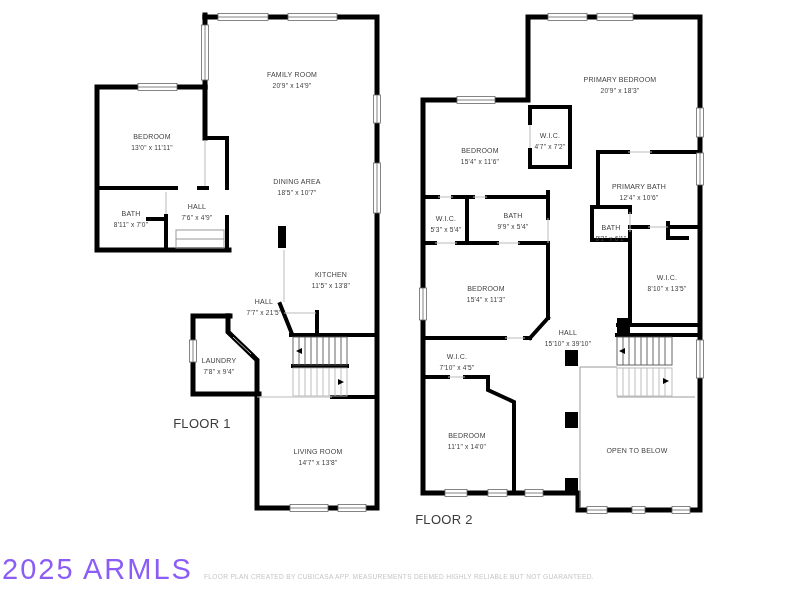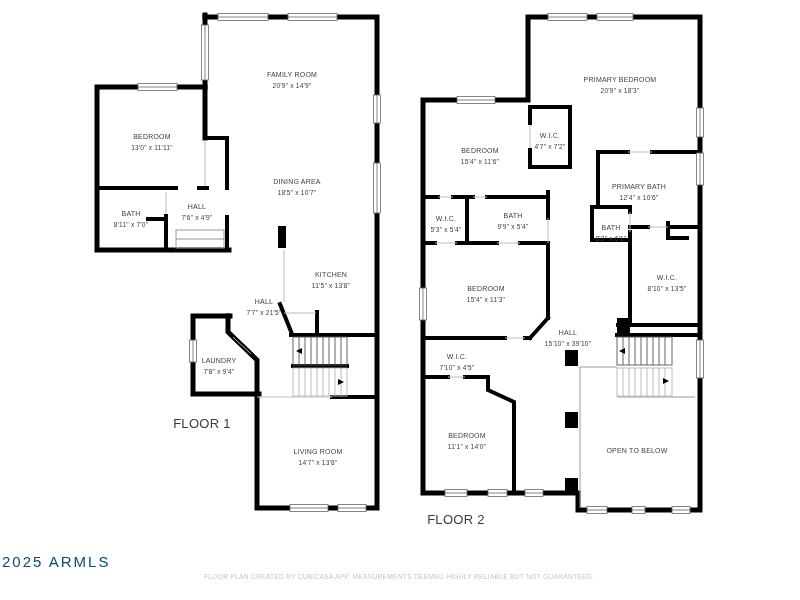--- a/index.html
+++ b/index.html
@@ -12,21 +12,21 @@
     position:absolute;transform:translate(-50%,-50%);text-align:center;
     color:#3c3c3c;white-space:nowrap;line-height:1.5;letter-spacing:.2px;
   }
   .room-label .nm{font-size:7px;}
   .room-label .dm{font-size:6.6px;}
   .floor-label{
     position:absolute;transform:translate(-50%,-50%);font-size:13px;color:#3c3c3c;
     letter-spacing:.3px;white-space:nowrap;
   }
   .watermark{
-    position:absolute;left:2px;top:553px;font-size:15px;color:#0c4a6e;
+    position:absolute;left:2px;top:553px;font-size:29px;color:#8b5cf6;
     letter-spacing:2px;white-space:nowrap;font-weight:400;
   }
   .disclaimer{
     position:absolute;left:399px;top:576px;transform:translate(-50%,-50%);
     font-size:6.6px;color:#c5c5c5;letter-spacing:.3px;white-space:nowrap;
   }
 </style>
 </head>
 <body>
 
@@ -261,18 +261,18 @@
     <div class="nm">W.I.C.</div>
     <div class="dm">7'10" x 4'5"</div>
   </div>
   <div class="room-label" style="left:467px;top:441px">
     <div class="nm">BEDROOM</div>
     <div class="dm">11'1" x 14'0"</div>
   </div>
   <div class="room-label" style="left:637px;top:451px">
     <div class="nm">OPEN TO BELOW</div>
   </div>
-  <div class="floor-label" style="left:456px;top:519px">FLOOR 2</div>
+  <div class="floor-label" style="left:444px;top:519px">FLOOR 2</div>
 
   <div class="watermark">2025 ARMLS</div>
   <div class="disclaimer">FLOOR PLAN CREATED BY CUBICASA APP. MEASUREMENTS DEEMED HIGHLY RELIABLE BUT NOT GUARANTEED.</div>
 
 </div>
 
 </body></html>

